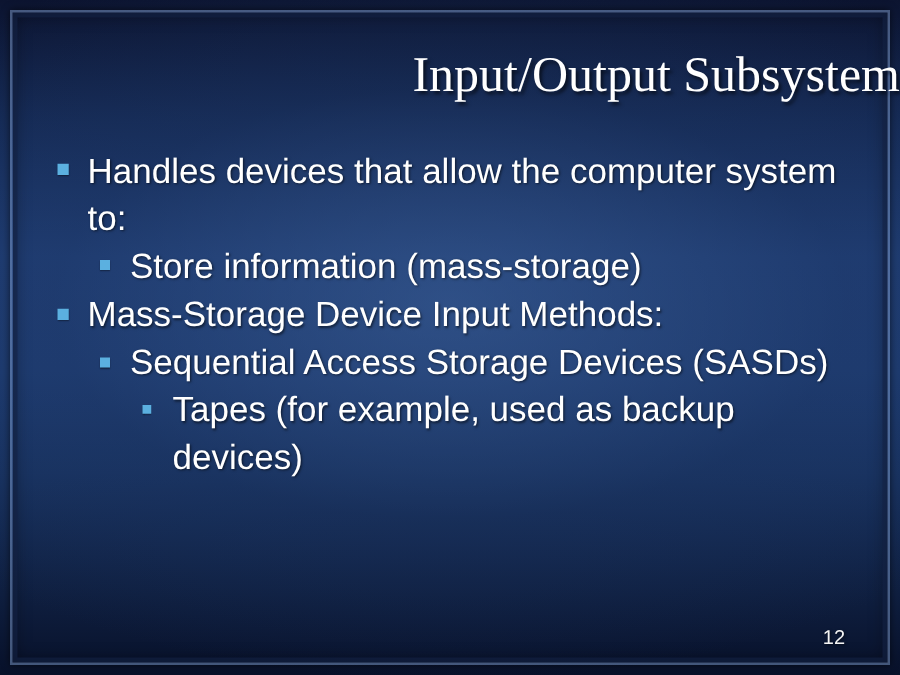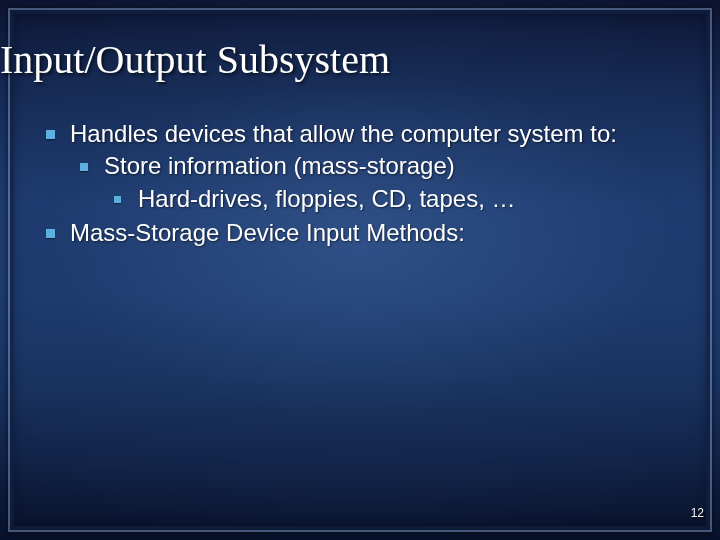--- a/index.html
+++ b/index.html
@@ -32,32 +32,32 @@
       inset 0 0 0 4px rgba(20,35,70,0.6),
       inset 0 0 14px rgba(0,0,0,0.5),
       0 0 6px rgba(0,0,0,0.6);
     pointer-events: none;
   }
   .title {
     position: absolute;
     left: 0;
     right: 0;
     top: 36px;
-    text-align: left;
+    text-align: right;
     font-family: Georgia, "Times New Roman", serif;
     font-size: 40px;
     color: #ffffff;
     text-shadow: 2px 2px 3px rgba(0,0,0,0.6);
   }
   .content {
     position: absolute;
     left: 44px;
     top: 118px;
     right: 40px;
-    font-size: 24px;
+    font-size: 28px;
     line-height: 1.35;
     text-shadow: 1px 1px 2px rgba(0,0,0,0.55);
   }
   ul.bul {
     list-style: none;
     margin: 0;
     padding: 0;
   }
   ul.bul > li {
     position: relative;
@@ -85,55 +85,58 @@
     width: 7px;
     height: 7px;
     top: 0.55em;
     background: #5bb0e0;
   }
   ul.bul ul.bul {
     margin-left: 8px;
   }
   .page-num {
     position: absolute;
-    right: 16px;
+    right: 44px;
     bottom: 20px;
-    font-size: 12px;
+    font-size: 16px;
     color: #f4f4f4;
     text-shadow: 1px 1px 2px rgba(0,0,0,0.5);
   }
 </style>
 </head>
 <body>
 
 <div class="slide">
   <div class="border-frame"></div>
 
   <div class="title">Input/Output Subsystem</div>
 
   <div class="content">
     <ul class="bul">
 
       <li>
         <span>Handles devices that allow the computer system to:</span>
         <ul class="bul">
           <li>
             <span>Store information (mass-storage)</span>
-            <ul class="bul">
-              <li>
-                <span>Hard-drives, floppies, CD, tapes, …</span>
-              </li>
-            </ul>
           </li>
         </ul>
       </li>
 
       <li>
         <span>Mass-Storage Device Input Methods:</span>
         <ul class="bul">
+          <li>
+            <span>Sequential Access Storage Devices (SASDs)</span>
+            <ul class="bul">
+              <li>
+                <span>Tapes (for example, used as backup devices)</span>
+              </li>
+            </ul>
+          </li>
         </ul>
       </li>
 
     </ul>
   </div>
 
   <div class="page-num">12</div>
 </div>
 
 </body></html>

